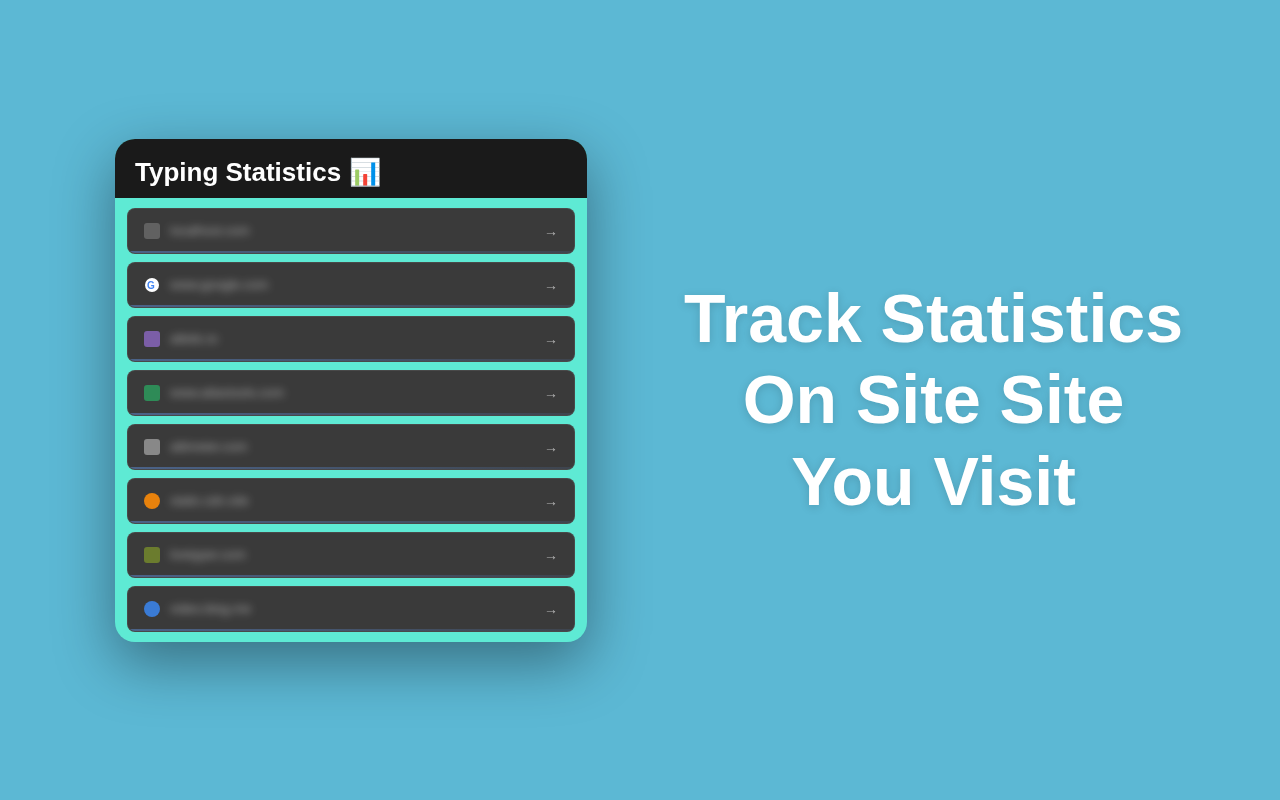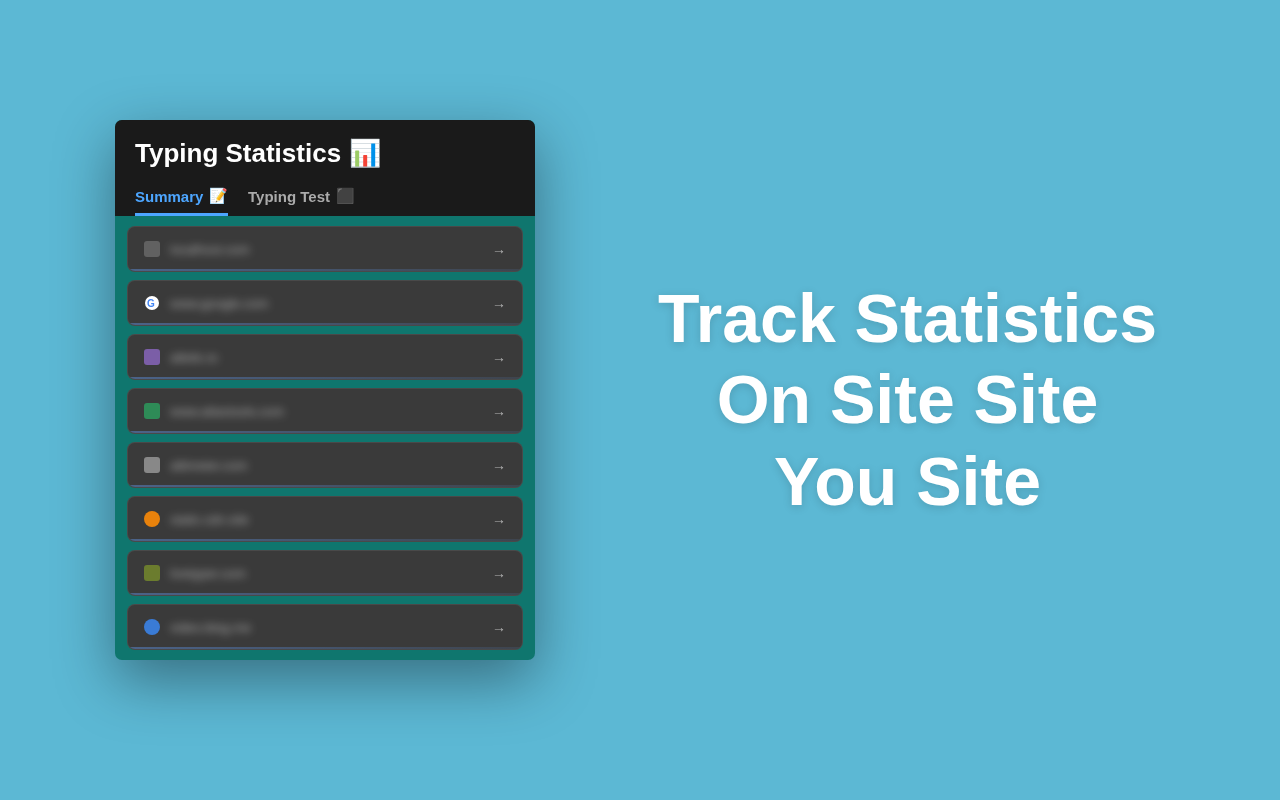--- a/index.html
+++ b/index.html
@@ -11,23 +11,23 @@
       display: flex;
       align-items: center;
       justify-content: flex-start;
       font-family: -apple-system, BlinkMacSystemFont, 'Segoe UI', sans-serif;
       overflow: hidden;
     }
 
     .panel-wrapper {
       margin-left: 115px;
       margin-top: 0;
-      width: 420px;
-      background: #0f766e;
-      border-radius: 7px;
+      width: 472px;
+      background: #5eead4;
+      border-radius: 20px;
       box-shadow: 0 20px 60px rgba(0,0,0,0.4);
       overflow: hidden;
       display: flex;
       flex-direction: column;
       align-self: center;
       position: relative;
       top: -10px;
     }
 
     .panel-header {
@@ -158,30 +158,20 @@
   </style>
 </head>
 <body>
 
 <div class="panel-wrapper">
   <div class="panel-header">
     <div class="panel-title">
       <span class="panel-title-text">Typing Statistics</span>
       <span class="panel-title-icon">📊</span>
     </div>
-    <div class="panel-tabs">
-      <div class="tab active">
-        <span>Summary</span>
-        <span class="tab-icon">📝</span>
-      </div>
-      <div class="tab">
-        <span>Typing Test</span>
-        <span class="tab-icon">⬛</span>
-      </div>
-    </div>
   </div>
 
   <div class="panel-list" id="site-list">
   <div class="site-row">
         <div class="site-row-left">
           <div class="site-favicon" style="background: rgba(255, 255, 255, 0.2); border-radius: 3px;"></div>
           <span class="site-name">localhost.com</span>
         </div>
         <span class="arrow-icon">→</span>
       </div>
@@ -239,15 +229,15 @@
         </div>
         <span class="arrow-icon">→</span>
       </div>
     </div>
 </div>
 
 <div class="right-section">
   <p class="promo-text">
     <span>Track Statistics</span><br>
     <span>On Site Site</span><br>
-    <span>You Site</span>
+    <span>You Visit</span>
   </p>
 </div>
 
 </body></html>

